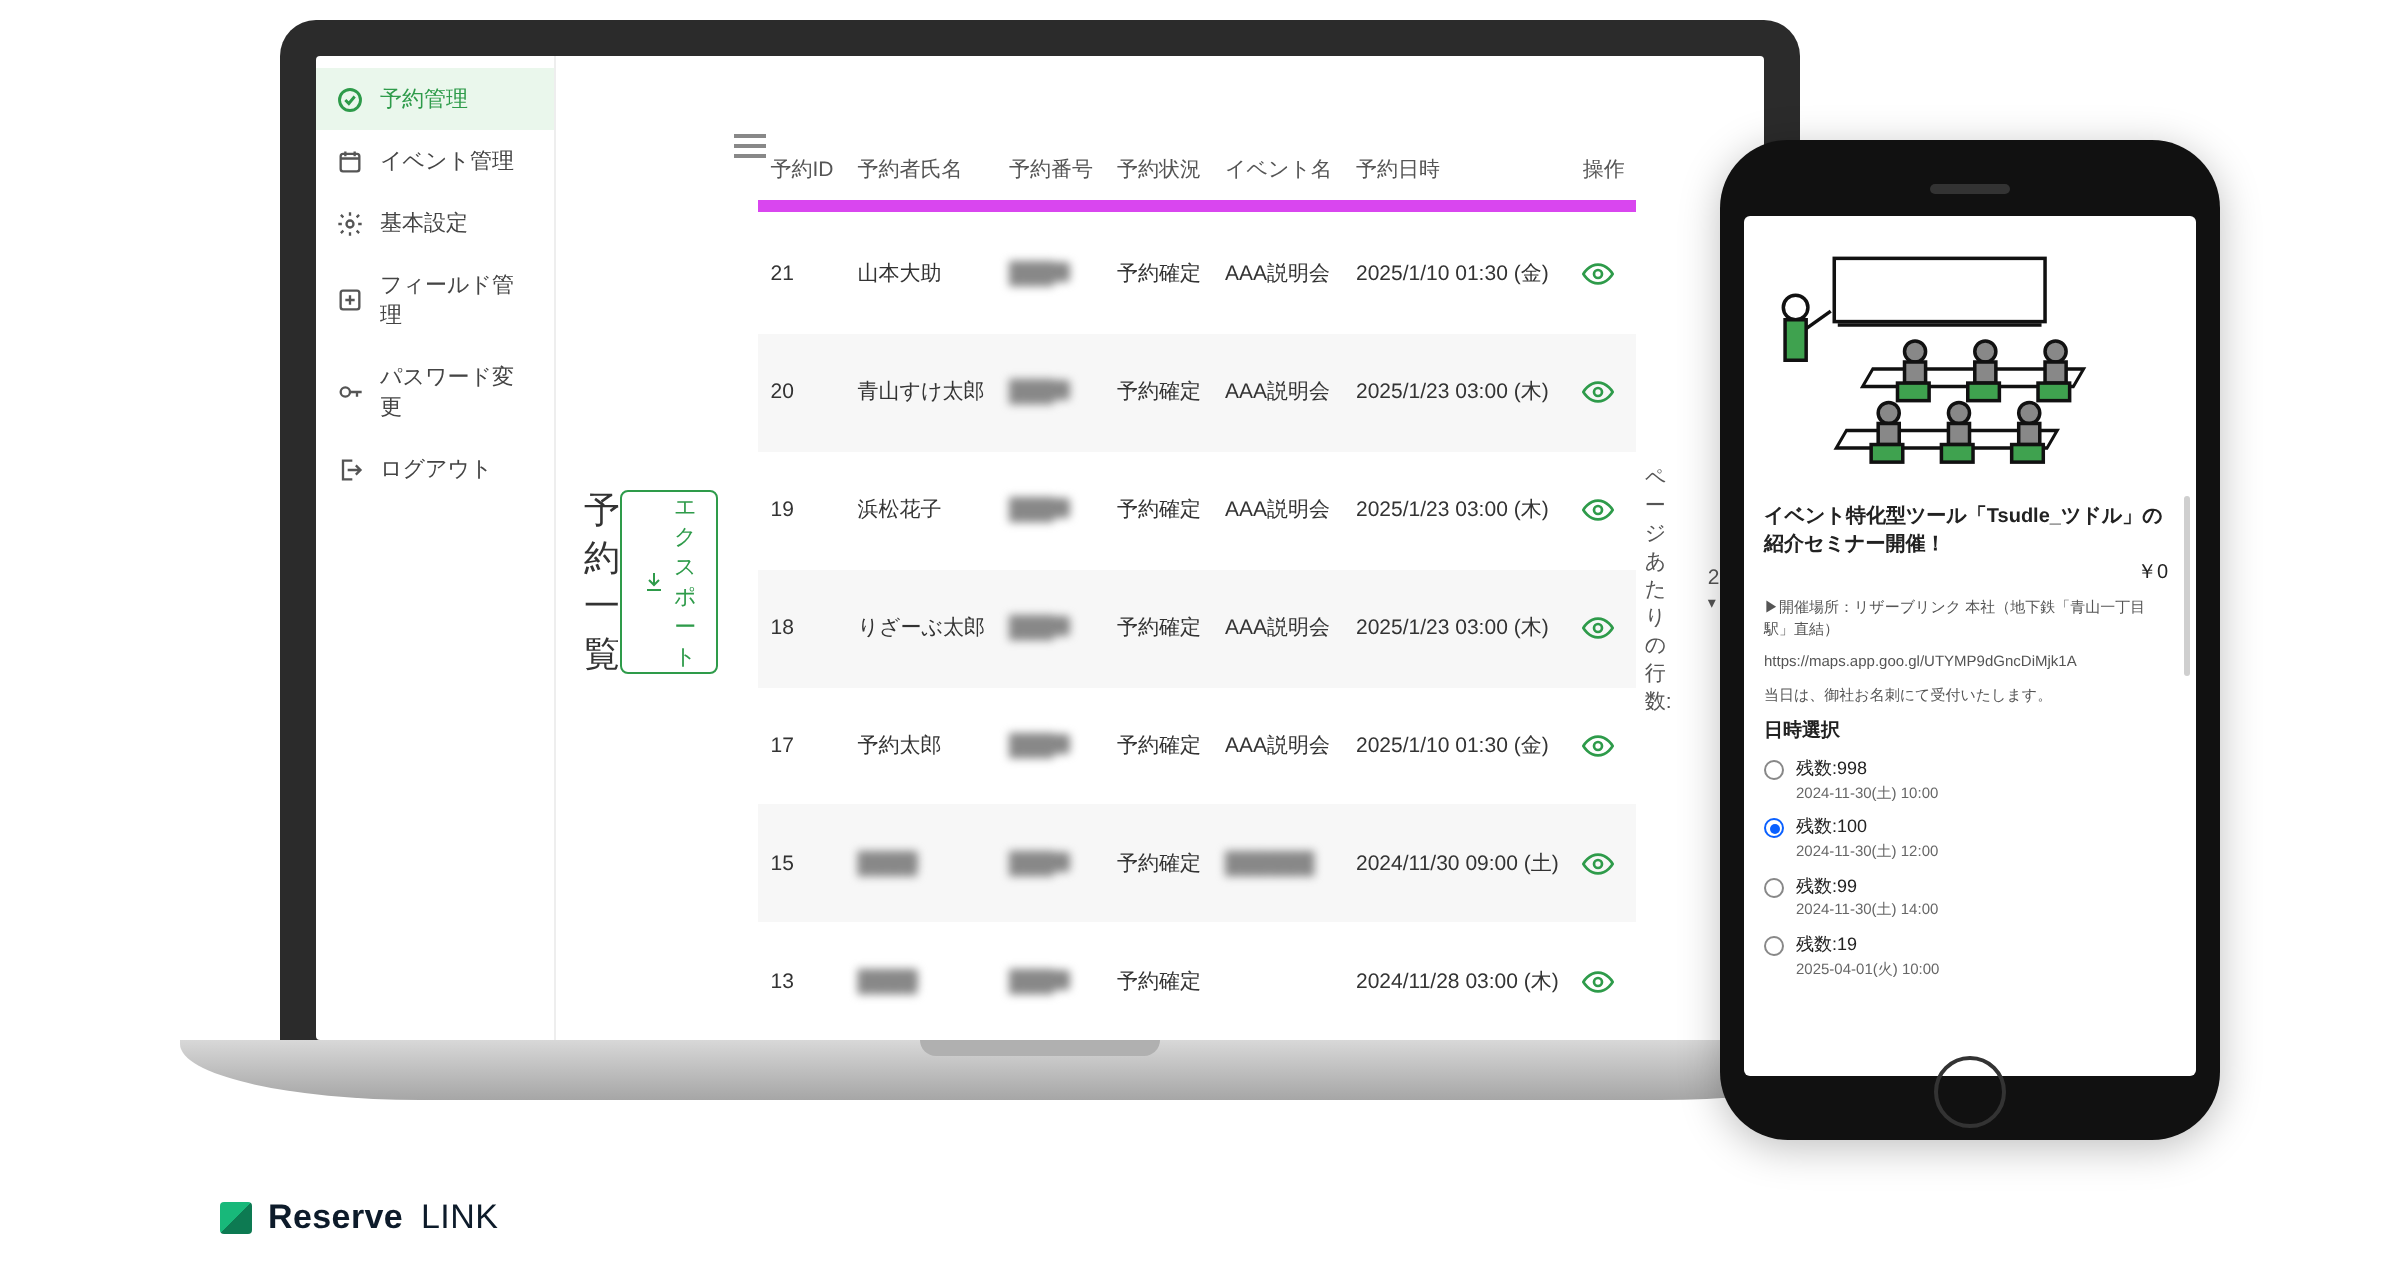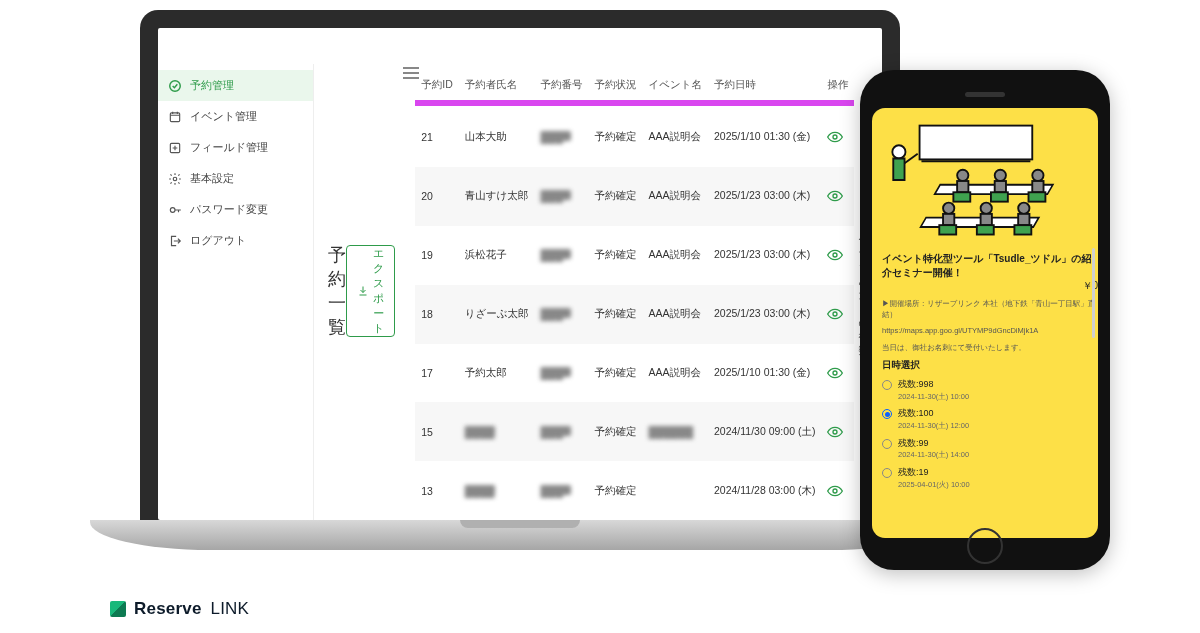--- a/index.html
+++ b/index.html
@@ -6,21 +6,21 @@
   body { font-family: -apple-system, "Hiragino Sans", "Hiragino Kaku Gothic ProN", Meiryo, sans-serif; background: #fff; width: 1200px; height: 633px; position: relative; overflow: hidden; }
 
   
   .laptop { position: absolute; left: 140px; top: 10px; width: 760px; }
   .laptop-screen-bezel { background: #2b2b2b; border-radius: 18px 18px 0 0; padding: 18px 18px 0 18px; height: 510px; overflow: hidden; }
   .laptop-screen { background: #fff; width: 100%; height: 100%; border-radius: 2px; display: flex; font-size: 11px; color: #333; overflow: hidden; }
   .laptop-base { height: 30px; background: linear-gradient(#d8d8d8, #a6a6a6); border-radius: 0 0 120px 120px / 0 0 28px 28px; margin: 0 -50px; position: relative; }
   .laptop-base::before { content:""; position:absolute; left:50%; top:0; transform:translateX(-50%); width:120px; height:8px; background:#b0b0b0; border-radius:0 0 10px 10px; }
 
   
-  .sidebar { width: 156px; border-right: 1px solid #eee; padding-top: 6px; flex-shrink: 0; margin-top: 36px; }
+  .sidebar { width: 120px; border-right: 1px solid #eee; padding-top: 6px; flex-shrink: 0; }
   .side-item { display:flex; align-items:center; gap:8px; padding:8px 10px; cursor:pointer; color:#444; }
   .side-item.active { background:#eaf7ec; color:#2e9b4a; }
   .side-item .ico { width:14px; height:14px; display:flex; align-items:center; justify-content:center; }
 
   
   .main { flex:1; padding:10px 14px 0 14px; min-width:0; display:flex; flex-direction:row;margin-top:32px; }
   .main-head { display:flex; align-items:center; justify-content:space-between; margin-bottom:8px; padding-right:20px; position:relative; }
   .main-title { font-size:18px; font-weight:500; }
   .export-btn { border:1px solid #2e9b4a; color:#2e9b4a; background:#fff; padding:0 10px; border-radius:4px; font-size:11px; display:flex; align-items:center; gap:4px; cursor:pointer; }
   .hamburger { position:absolute; right:-4px; top:-3px; width:16px; display:flex; flex-direction:column; gap:3px; cursor:pointer; }
@@ -33,21 +33,21 @@
   .eye { color:#2e9b4a; cursor:pointer; }
   .blur { filter: blur(2px); background:#888; color:#888; border-radius:2px; display:inline-block; min-width:30px; height:10px; }
 
   .pager { display:flex; align-items:center; justify-content:center; gap:18px; font-size:10.5px; color:#555; padding:10px 4px; }
   .pager .chev { color:#bbb; cursor:pointer; padding:0 4px; }
 
   
   .phone { position:absolute; right:90px; top:70px; width:250px; height:500px; background:#111; border-radius:34px; padding:14px 12px 18px 12px; box-shadow:0 4px 20px rgba(0,0,0,.25); }
   .phone::before { content:""; position:absolute; left:50%; top:22px; transform:translateX(-50%); width:40px; height:5px; background:#333; border-radius:3px; }
   .phone::after  { content:""; position:absolute; left:50%; bottom:6px; transform:translateX(-50%); width:32px; height:32px; border:2px solid #333; border-radius:50%; }
-  .phone-screen { background:#fde047; width:100%; height:430px; margin-top:24px; border-radius:13px; overflow:hidden; padding:8px 0 0 10px; font-size:9px; color:#222; position:relative; }
+  .phone-screen { background:#ffffff; width:100%; height:430px; margin-top:24px; border-radius:3px; overflow:hidden; padding:8px 14px 0 10px; font-size:9px; color:#222; position:relative; }
   .illust { width:100%; height:130px; margin-bottom:6px; }
   .evt-title { font-size:10px; font-weight:600; line-height:1.35; }
   .evt-price { text-align:right; font-size:10px; }
   .evt-meta  { font-size:7.5px; color:#555; margin-top:6px; line-height:1.4; }
   .section-h { font-weight:700; font-size:9.5px; margin:6px 0 4px; }
   .slot { display:flex; align-items:flex-start; gap:6px; padding:3px 0; }
   .radio { width:10px; height:10px; border:1.5px solid #888; border-radius:50%; margin-top:1px; flex-shrink:0; position:relative; }
   .radio.sel { border-color:#0a60ff; }
   .radio.sel::after { content:""; position:absolute; inset:1.5px; background:#0a60ff; border-radius:50%; }
   .slot-txt { line-height:1.3; }
@@ -83,34 +83,34 @@
             <svg width="14" height="14" viewBox="0 0 24 24" fill="none" stroke="#555" stroke-width="2">
                 <rect x="4" y="5" width="16" height="15" rx="2"></rect>
                 <path d="M4 9h16M8 3v4M16 3v4"></path>
               </svg>
           </span>
           <span>イベント管理</span>
         </div>
         <div class="side-item">
           <span class="ico">
             <svg width="14" height="14" viewBox="0 0 24 24" fill="none" stroke="#555" stroke-width="2">
+                <circle cx="12" cy="12" r="3"></circle>
+                <path d="M12 2v3M12 19v3M4.2 4.2l2.1 2.1M17.7 17.7l2.1 2.1M2 12h3M19 12h3M4.2 19.8l2.1-2.1M17.7 6.3l2.1-2.1"></path>
+              </svg>
+          </span>
+          <span>基本設定</span>
+        </div>
+        <div class="side-item">
+          <span class="ico">
+            <svg width="14" height="14" viewBox="0 0 24 24" fill="none" stroke="#555" stroke-width="2">
                 <rect x="4" y="4" width="16" height="16" rx="2"></rect>
                 <path d="M12 8v8M8 12h8"></path>
               </svg>
           </span>
           <span>フィールド管理</span>
-        </div>
-        <div class="side-item">
-          <span class="ico">
-            <svg width="14" height="14" viewBox="0 0 24 24" fill="none" stroke="#555" stroke-width="2">
-                <circle cx="12" cy="12" r="3"></circle>
-                <path d="M12 2v3M12 19v3M4.2 4.2l2.1 2.1M17.7 17.7l2.1 2.1M2 12h3M19 12h3M4.2 19.8l2.1-2.1M17.7 6.3l2.1-2.1"></path>
-              </svg>
-          </span>
-          <span>基本設定</span>
         </div>
         <div class="side-item">
           <span class="ico">
             <svg width="14" height="14" viewBox="0 0 24 24" fill="none" stroke="#555" stroke-width="2">
                 <circle cx="8" cy="12" r="4"></circle>
                 <path d="M12 12h10M18 12v4"></path>
               </svg>
           </span>
           <span>パスワード変更</span>
         </div>

